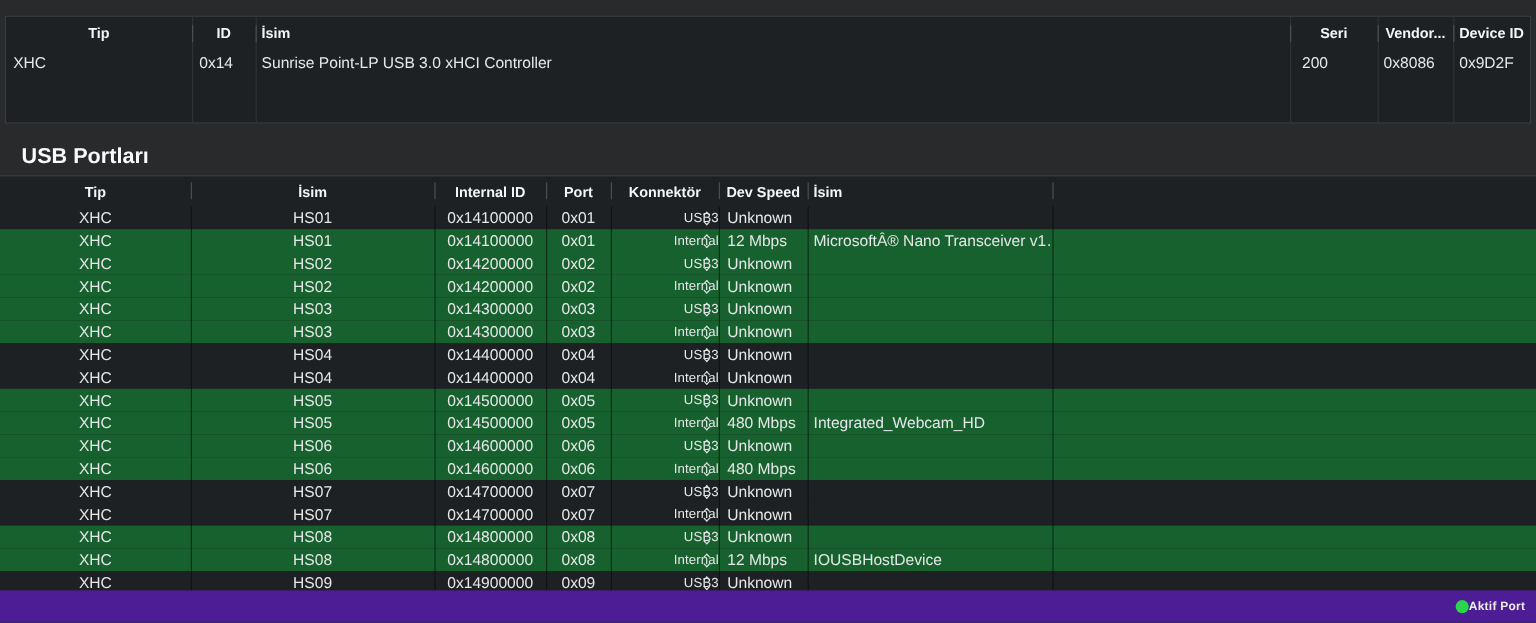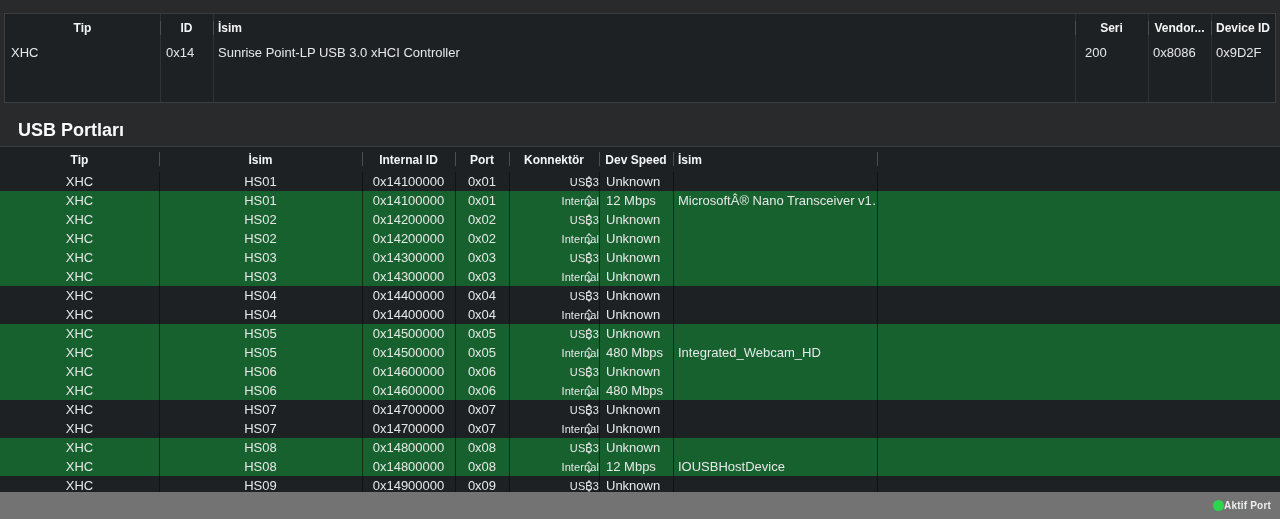--- a/index.html
+++ b/index.html
@@ -53,21 +53,21 @@
   .htick2{position:absolute;top:5px;height:14px;width:1px;background:#4B4E51;pointer-events:none;}
   
   .konn{padding-left:6px;position:relative;font-size:11px;letter-spacing:.1px;justify-content:flex-end;}
   .stepper{position:absolute;right:8px;top:50%;transform:translateY(-50%);display:flex;flex-direction:column;align-items:center;gap:2px;}
   .chev{width:4px;height:4px;border-right:1.4px solid #DFE1E3;border-bottom:1.4px solid #DFE1E3;display:block;}
   .chev.up{transform:rotate(-135deg);}
   .chev.dn{transform:rotate(45deg);}
   
   .status-bar{
     position:absolute;left:0;bottom:0;width:1280px;height:27px;
-    background:#737373;display:flex;align-items:center;justify-content:flex-end;
+    background:#4c1d95;display:flex;align-items:center;justify-content:flex-end;
     padding-right:9px;gap:0;
   }
   .dot{width:11px;height:11px;border-radius:50%;background:var(--dot-green);}
   .status-label{font-size:10px;font-weight:bold;color:#ECEDEE;letter-spacing:.2px;}
 </style>
 </head>
 <body>
 
 <div class="ctl-table">
   <div class="ctl-head">

